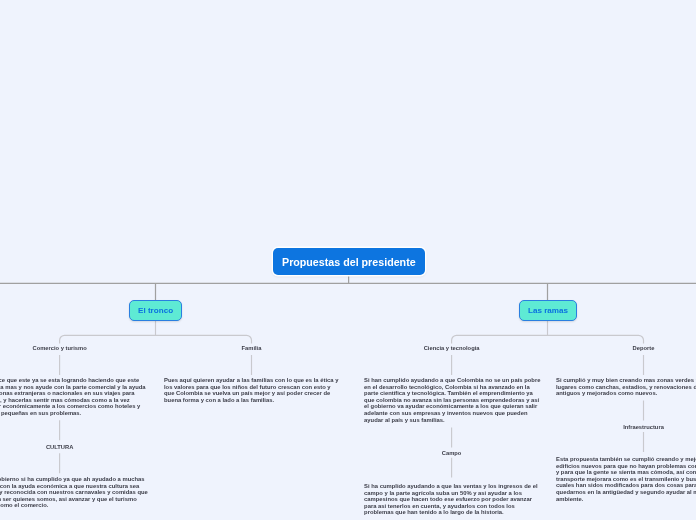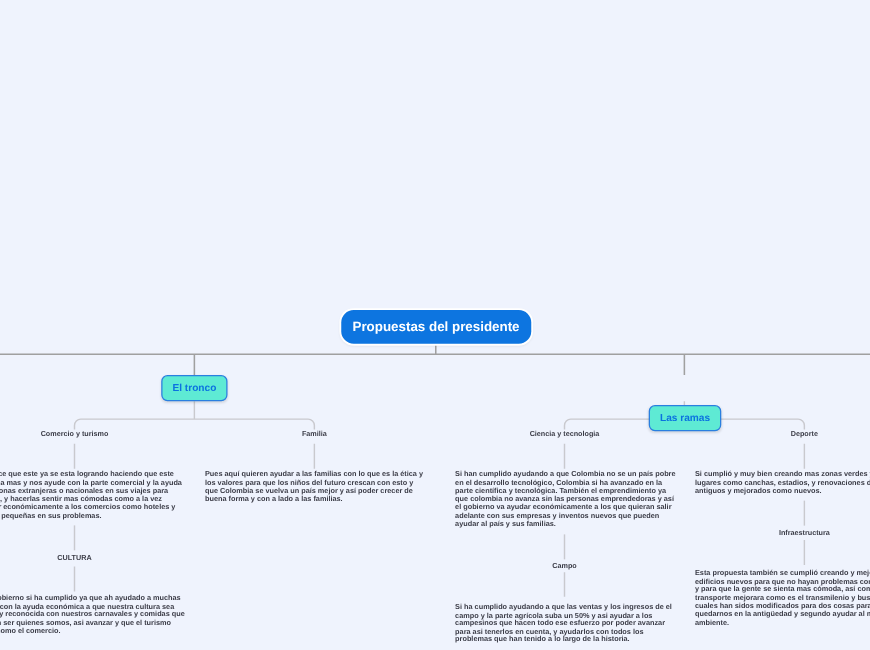--- a/index.html
+++ b/index.html
@@ -45,24 +45,24 @@
       <path d="M59.6 420.3 L59.6 440.3"></path>
       <path d="M451.6 427.5 L451.6 447.5"></path>
       <path d="M643.5 400.5 L643.5 420.5"></path>
 
       <path d="M59.6 453.2 L59.6 473.2"></path>
       <path d="M451.6 457.8 L451.6 477.4"></path>
       <path d="M643.5 432 L643.5 452"></path>
     </g>
   </svg>
 
-  <div class="root-node" style="left:273px;top:248px;border-radius:10px;">Propuestas del presidente</div>
+  <div class="root-node" style="left:273px;top:248px;">Propuestas del presidente</div>
 
   <div class="branch-node" style="left:129px;top:300px;">El tronco</div>
-  <div class="branch-node" style="left:519px;top:300px;margin-top:24px;">Las ramas</div>
+  <div class="branch-node" style="left:519px;top:300px;">Las ramas</div>
 
   <div class="label" style="left:59.6px;top:345.2px;">Comercio y turismo</div>
   <div class="label" style="left:251.5px;top:345.2px;">Familia</div>
   <div class="label" style="left:451.6px;top:345.2px;">Ciencia y tecnologia</div>
   <div class="label" style="left:643.5px;top:345.2px;">Deporte</div>
 
   <div class="para" style="left:59.6px;top:377.1px;">A mi parece que este ya se esta logrando haciendo que este
 pais crezca mas y nos ayude con la parte comercial y la ayuda
 a las personas extranjeras o nacionales en sus viajes para
 conocerlo, y hacerlas sentir mas cómodas como a la vez

